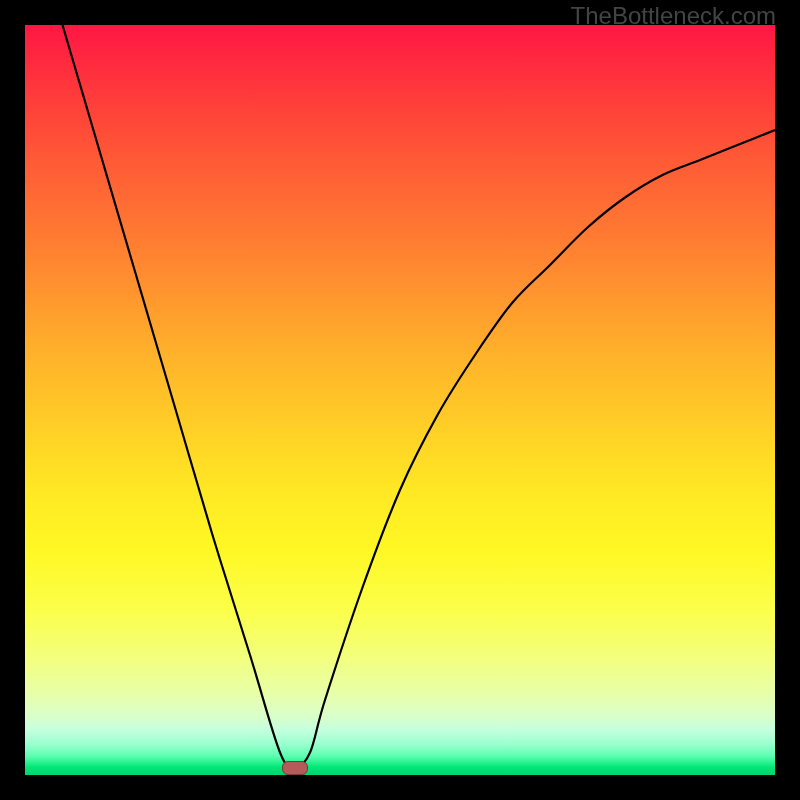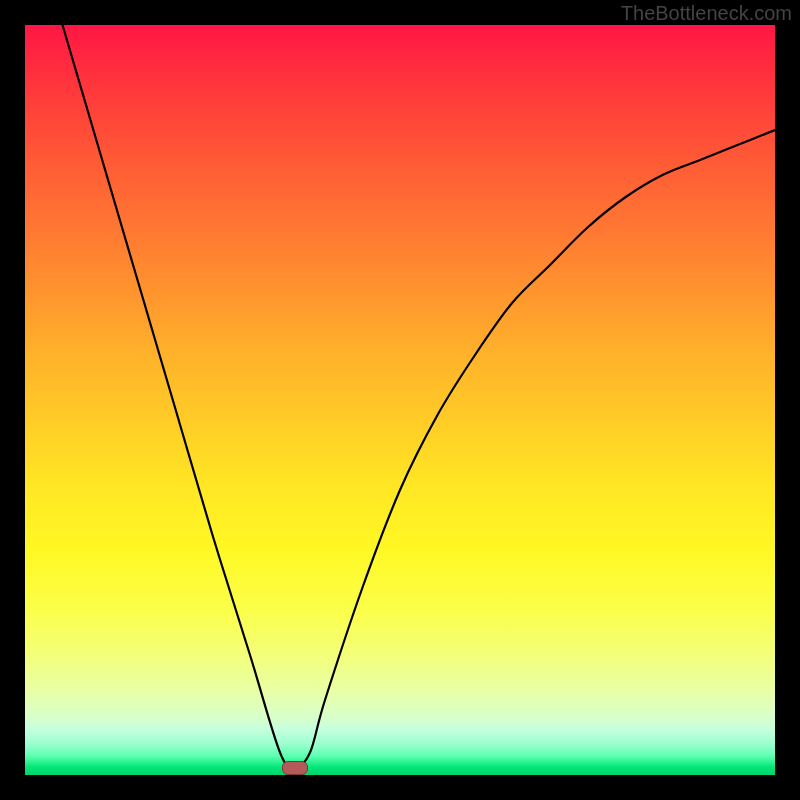--- a/index.html
+++ b/index.html
@@ -40,24 +40,24 @@
       #daffc8 92%,
       #c4ffde 94%,
       #96ffcd 96%,
       #5affb0 97.5%,
       #00e676 99%,
       #00d46e 100%
     );
   }
   .attribution {
     position: absolute;
-    right: 8px;
+    right: 24px;
     top: 2px;
     color: #444;
-    font-size: 20px;
+    font-size: 24px;
     font-weight: 500;
   }
   svg.curve {
     position: absolute;
     left: 0;
     top: 0;
     width: 750px;
     height: 750px;
   }
   .marker {

